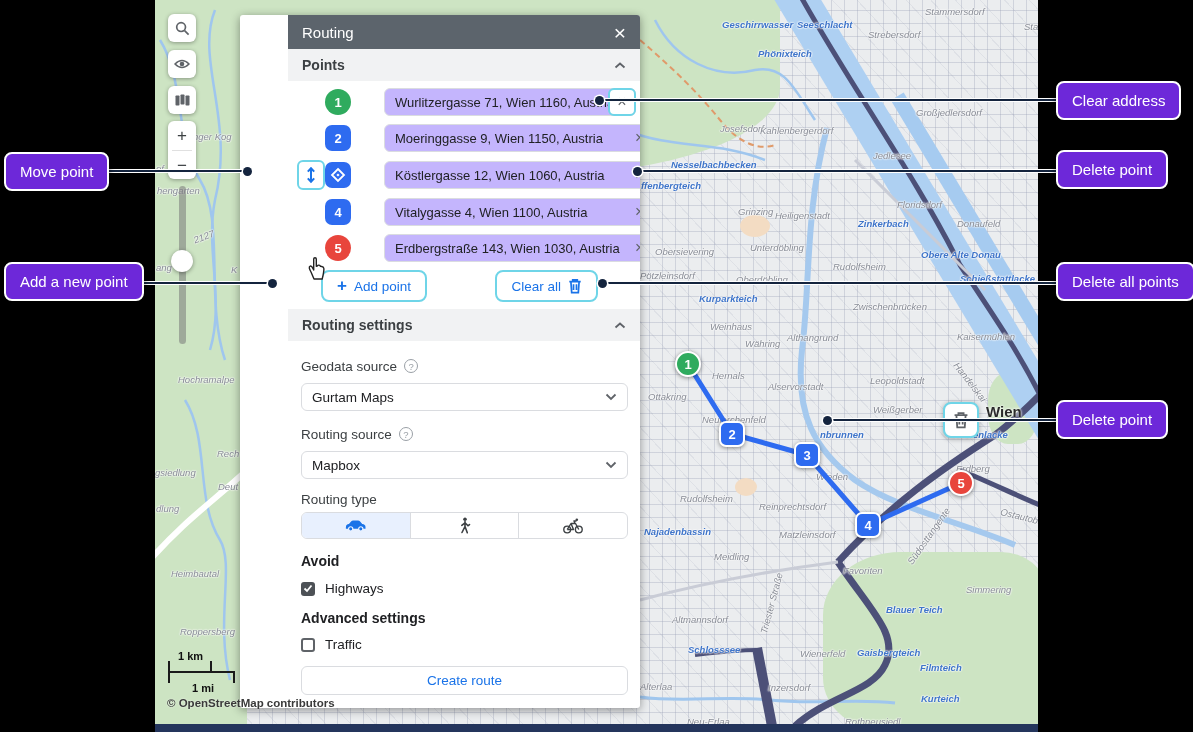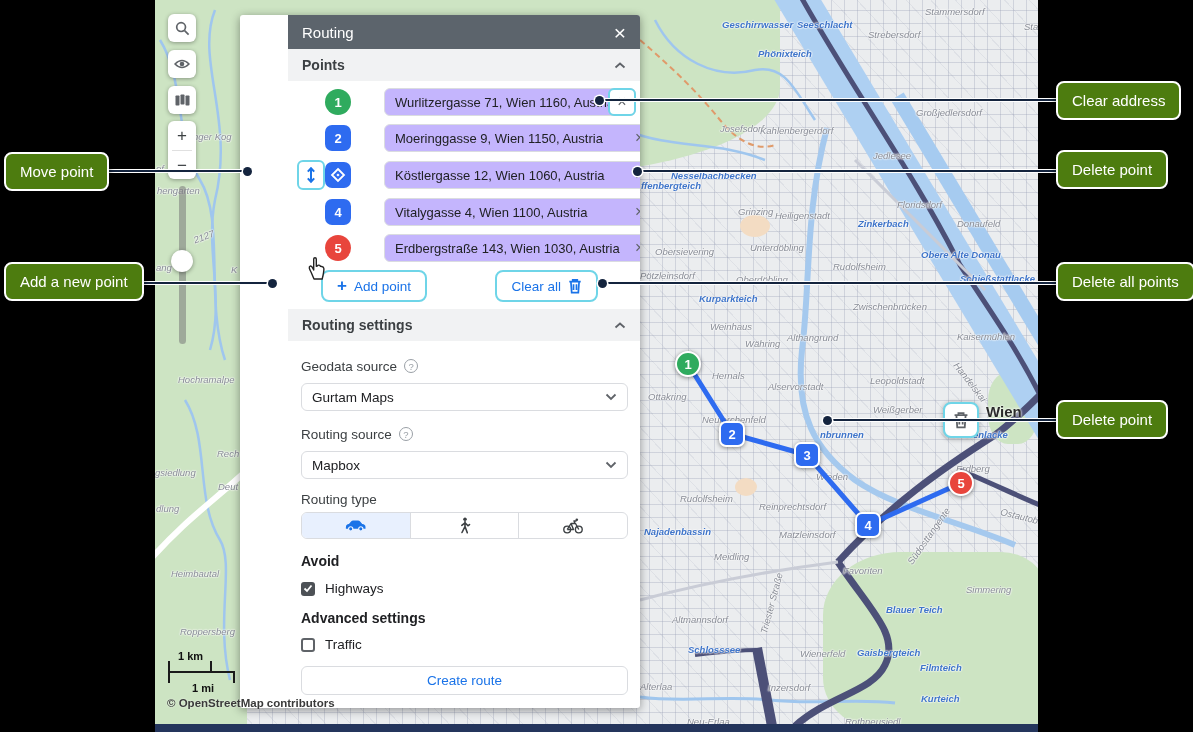--- a/index.html
+++ b/index.html
@@ -105,21 +105,21 @@
   .bold-label{margin-top:14px;font-size:14px;font-weight:bold;color:#202124;height:15px;}
   .chk-row{margin-top:13px;display:flex;align-items:center;gap:10px;height:15px;font-size:13.5px;color:#202124;}
   .chkbox{width:14px;height:14px;box-sizing:border-box;border-radius:3px;display:flex;align-items:center;
     justify-content:center;cursor:pointer;}
   .chkbox.on{background:#4d5156;}
   .chkbox.off{border:2px solid #5f6368;background:#fff;}
   #create-route{margin:14px 0 0 0;height:27px;border:1px solid #dadce0;border-radius:6px;display:flex;
     align-items:center;justify-content:center;color:#1a73e8;font-size:13.5px;font-weight:500;cursor:pointer;}
 
   
-  .co-box{position:absolute;background:#4d7c0f;border:2px solid #fff;border-radius:8px;color:#fff;
+  .co-box{position:absolute;background:#6d28d9;border:2px solid #fff;border-radius:8px;color:#fff;
     font-size:15px;padding:9px 14px;white-space:nowrap;z-index:40;box-shadow:0 1px 6px rgba(0,0,0,.5);}
   .co-line{position:absolute;height:2px;background:#14243e;box-shadow:0 1px 0 #fff,0 -1px 0 #fff;z-index:39;}
   .co-dot{position:absolute;width:9px;height:9px;border-radius:50%;background:#14243e;
     box-shadow:0 0 0 1.5px #fff;z-index:41;}
 </style>
 </head>
 <body>
 
 <div id="stage">
 
@@ -160,21 +160,21 @@
         <span class="mlabel w" style="left: 567px; top: 19px;">Geschirrwasser</span>
         <span class="mlabel w" style="left: 642px; top: 19px;">Seeschlacht</span>
         <span class="mlabel p" style="left: 770px; top: 6px;">Stammersdorf</span>
         <span class="mlabel p" style="left: 869px; top: 21px;">Stam</span>
         <span class="mlabel p" style="left: 713px; top: 29px;">Strebersdorf</span>
         <span class="mlabel w" style="left: 603px; top: 48px;">Phönixteich</span>
         <span class="mlabel p" style="left: 761px; top: 107px;">Großjedlersdorf</span>
         <span class="mlabel p" style="left: 565px; top: 123px;">Josefsdorf</span>
         <span class="mlabel p" style="left: 605px; top: 125px;">Kahlenbergerdorf</span>
         <span class="mlabel p" style="left: 718px; top: 150px;">Jedlesee</span>
-        <span class="mlabel w" style="left: 516px; top: 170px;">Nesselbachbecken</span>
+        <span class="mlabel w" style="left: 516px; top: 159px;">Nesselbachbecken</span>
         <span class="mlabel w" style="left: 486px; top: 180px;">ffenbergteich</span>
         <span class="mlabel p" style="left: 500px; top: 213px; margin-top: 33px;">Obersievering</span>
         <span class="mlabel p" style="left: 583px; top: 206px;">Grinzing</span>
         <span class="mlabel p" style="left: 620px; top: 210px;">Heiligenstadt</span>
         <span class="mlabel p" style="left: 742px; top: 199px;">Floridsdorf</span>
         <span class="mlabel w" style="left: 703px; top: 218px;">Zinkerbach</span>
         <span class="mlabel p" style="left: 802px; top: 218px;">Donaufeld</span>
         <span class="mlabel p" style="left: 595px; top: 242px;">Unterdöbling</span>
         <span class="mlabel w" style="left: 766px; top: 249px;">Obere Alte Donau</span>
         <span class="mlabel p" style="left: 485px; top: 270px;">Pötzleinsdorf</span>

